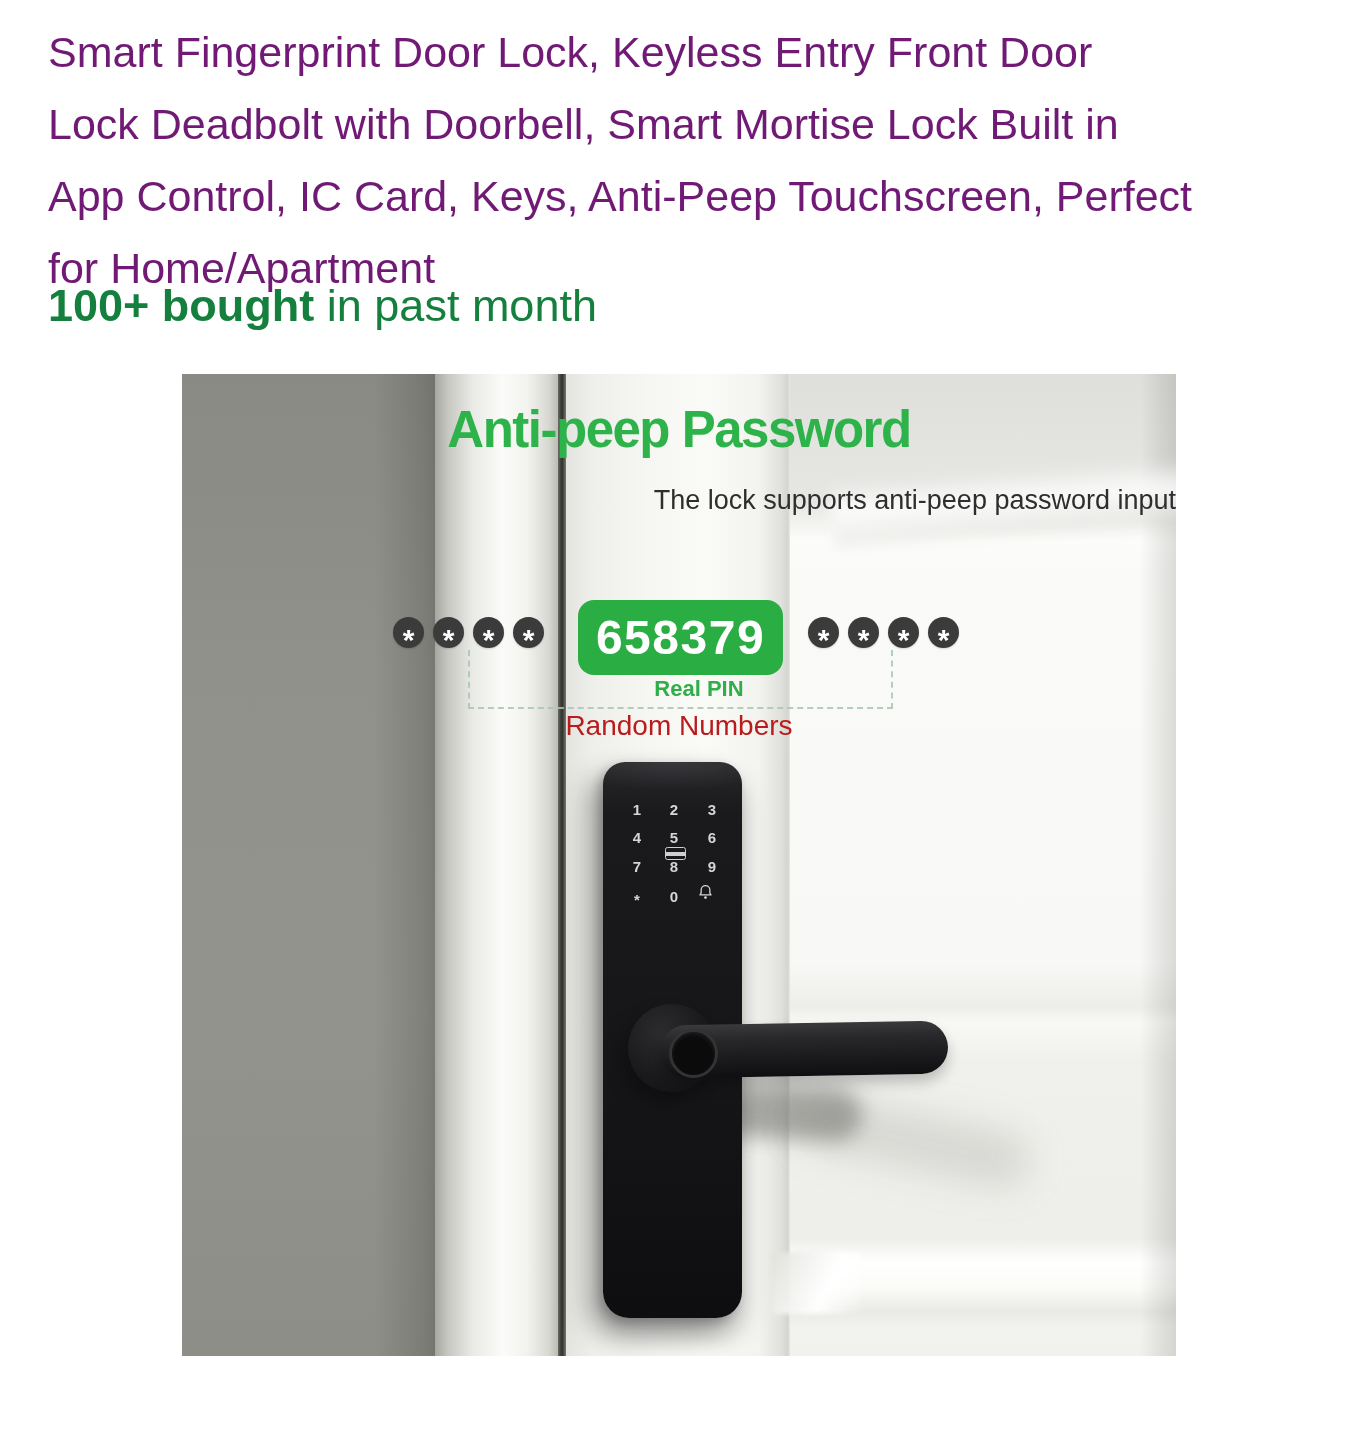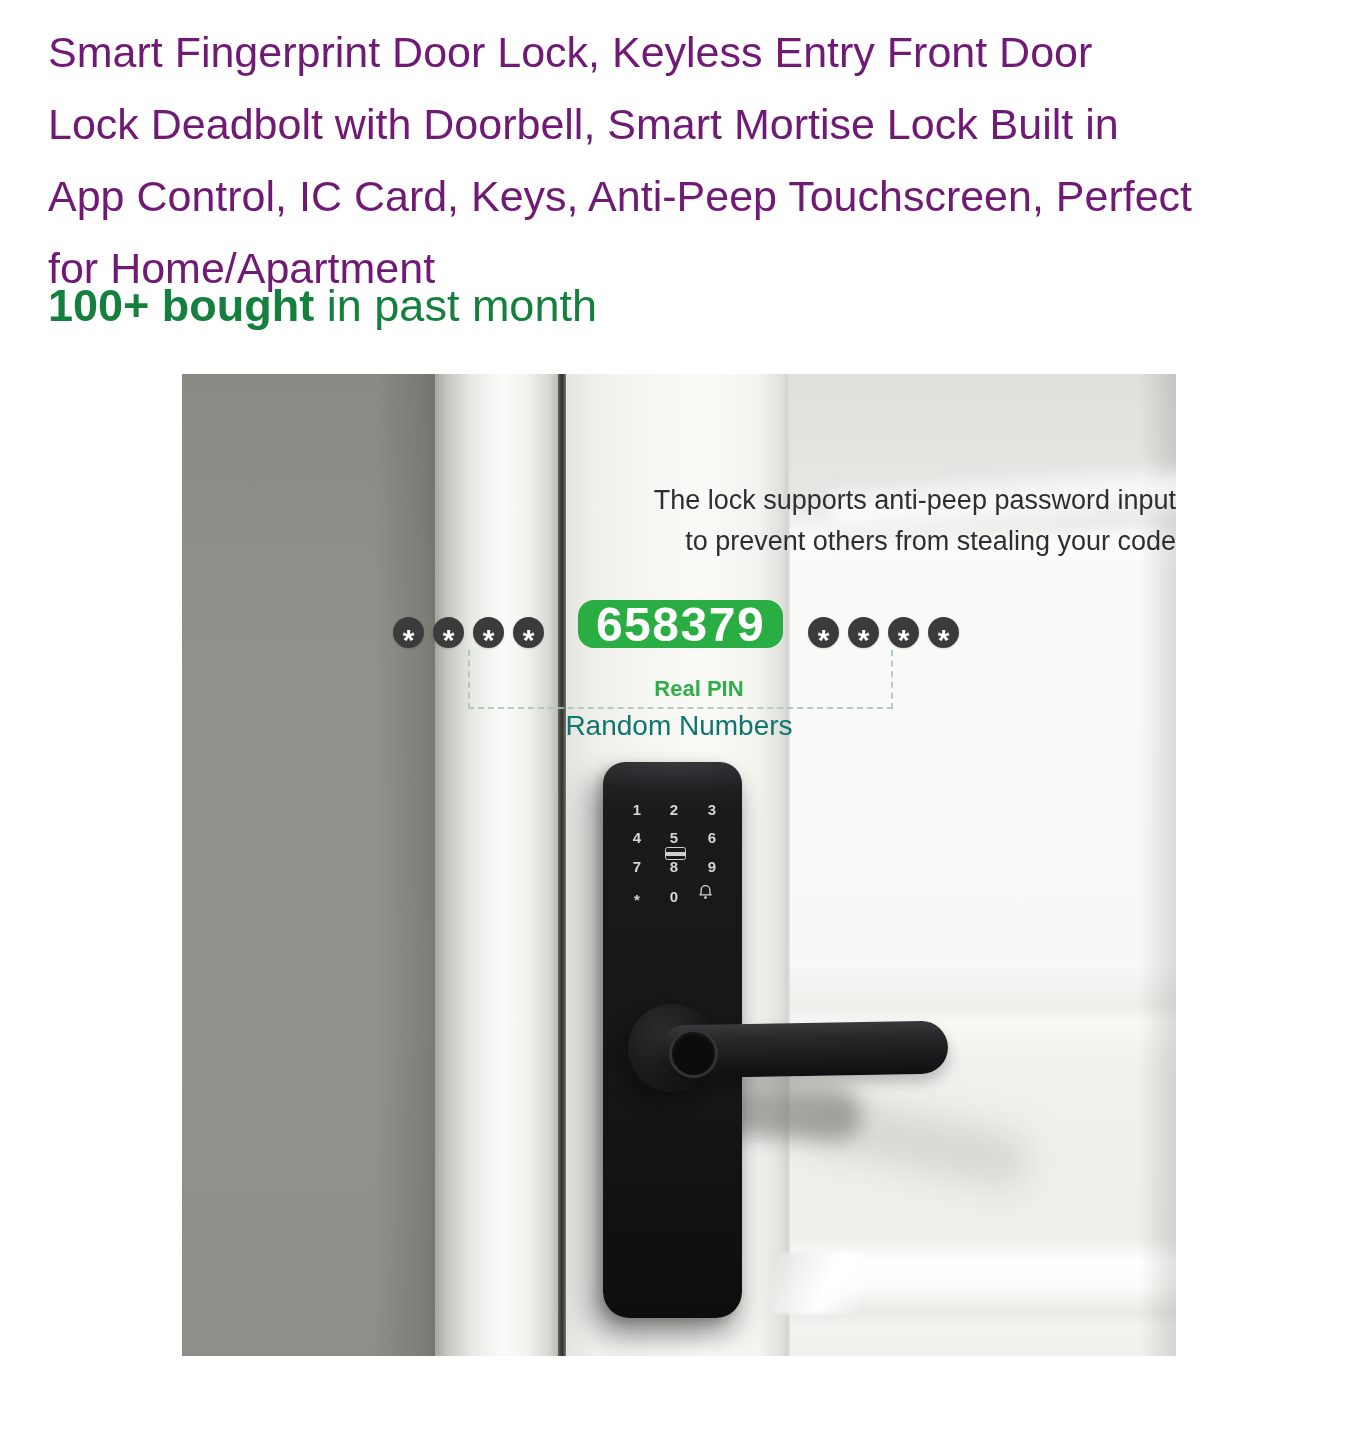--- a/index.html
+++ b/index.html
@@ -61,33 +61,33 @@
   .ov-sub{left:0;top:106px;width:994px;text-align:right;
     font-size:27px;line-height:41px;color:#2e2e2e;z-index:5;
   }
   .masked{display:flex;flex-direction:row;gap:9px;z-index:5;position:absolute;}
   .masked-left{left:211px;top:243px;}
   .masked-right{left:626px;top:243px;}
   .dot{position:static;width:31px;height:31px;border-radius:50%;background:#3b3b3b;
     color:#ffffff;display:flex;align-items:center;justify-content:center;
     font-size:30px;font-weight:700;box-shadow:0 1px 2px rgba(0,0,0,0.15);}
   .dot i{position:static;font-style:normal;transform:translateY(7px);}
-  .pin-box{left:396px;top:226px;width:205px;height:48px;border-radius:16px;
+  .pin-box{left:396px;top:226px;width:205px;height:75px;border-radius:16px;
     background:#2aad42;z-index:5;display:flex;align-items:center;justify-content:center;
   }
   .pin-box span{position:static;color:#ffffff;font-size:48px;font-weight:700;letter-spacing:1.5px;}
   .ov-bracket{left:286px;top:276px;width:421px;height:57px;z-index:4;
     border-left:2px dashed rgba(170,198,180,0.85);
     border-right:2px dashed rgba(170,198,180,0.85);
     border-bottom:2px dashed rgba(170,198,180,0.85);
   }
   .ov-realpin{left:0;top:302px;width:994px;text-align:center;
     font-size:22px;font-weight:700;color:#2fae49;z-index:5;margin-left:20px;}
   .ov-random{left:0;top:336px;width:994px;text-align:center;
-    font-size:28px;color:#0f766e;z-index:5;}
+    font-size:28px;color:#b91c1c;z-index:5;}
   
   .lock{left:421px;top:388px;width:139px;height:556px;z-index:6;
     border-radius:22px 22px 26px 26px;
     background:
       radial-gradient(120% 40px at 50% 0%, rgba(90,90,95,0.35), rgba(0,0,0,0) 70%),
       linear-gradient(180deg,#27272a 0%,#1a1a1d 9%,#161618 55%,#0e0e10 100%);
     box-shadow:-16px 14px 28px rgba(40,40,38,0.33),-4px 4px 10px rgba(40,40,38,0.22),0 18px 26px rgba(40,40,38,0.28);
   }
   .key{width:24px;height:20px;line-height:20px;text-align:center;
     font-size:15px;font-weight:700;color:#d6d6d4;}
@@ -127,21 +127,22 @@
 
   <div class="img-wall"></div>
   <div class="img-jamb"></div>
   <div class="img-gap"></div>
   <div class="img-stile"></div>
   <div class="img-panelzone"></div>
   <div class="img-rightedge"></div>
   <div class="img-topright-band"></div>
   <div class="img-bottom-molding-corner"></div>
 
-  <div class="ov-sub"><span style="position:static;">The lock supports anti-peep password input</span><br><span style="position:static;">to prevent others from stealing your code</span></div>
+  <div class="ov-headline">Anti-peep Password</div>
+  <div class="ov-sub"><span style="position:static;">The lock supports anti-peep password input</span><br></div>
 
   <div class="masked masked-left">
     <span class="dot">
         <i>*</i>
       </span>
     <span class="dot">
         <i>*</i>
       </span>
     <span class="dot">
         <i>*</i>

